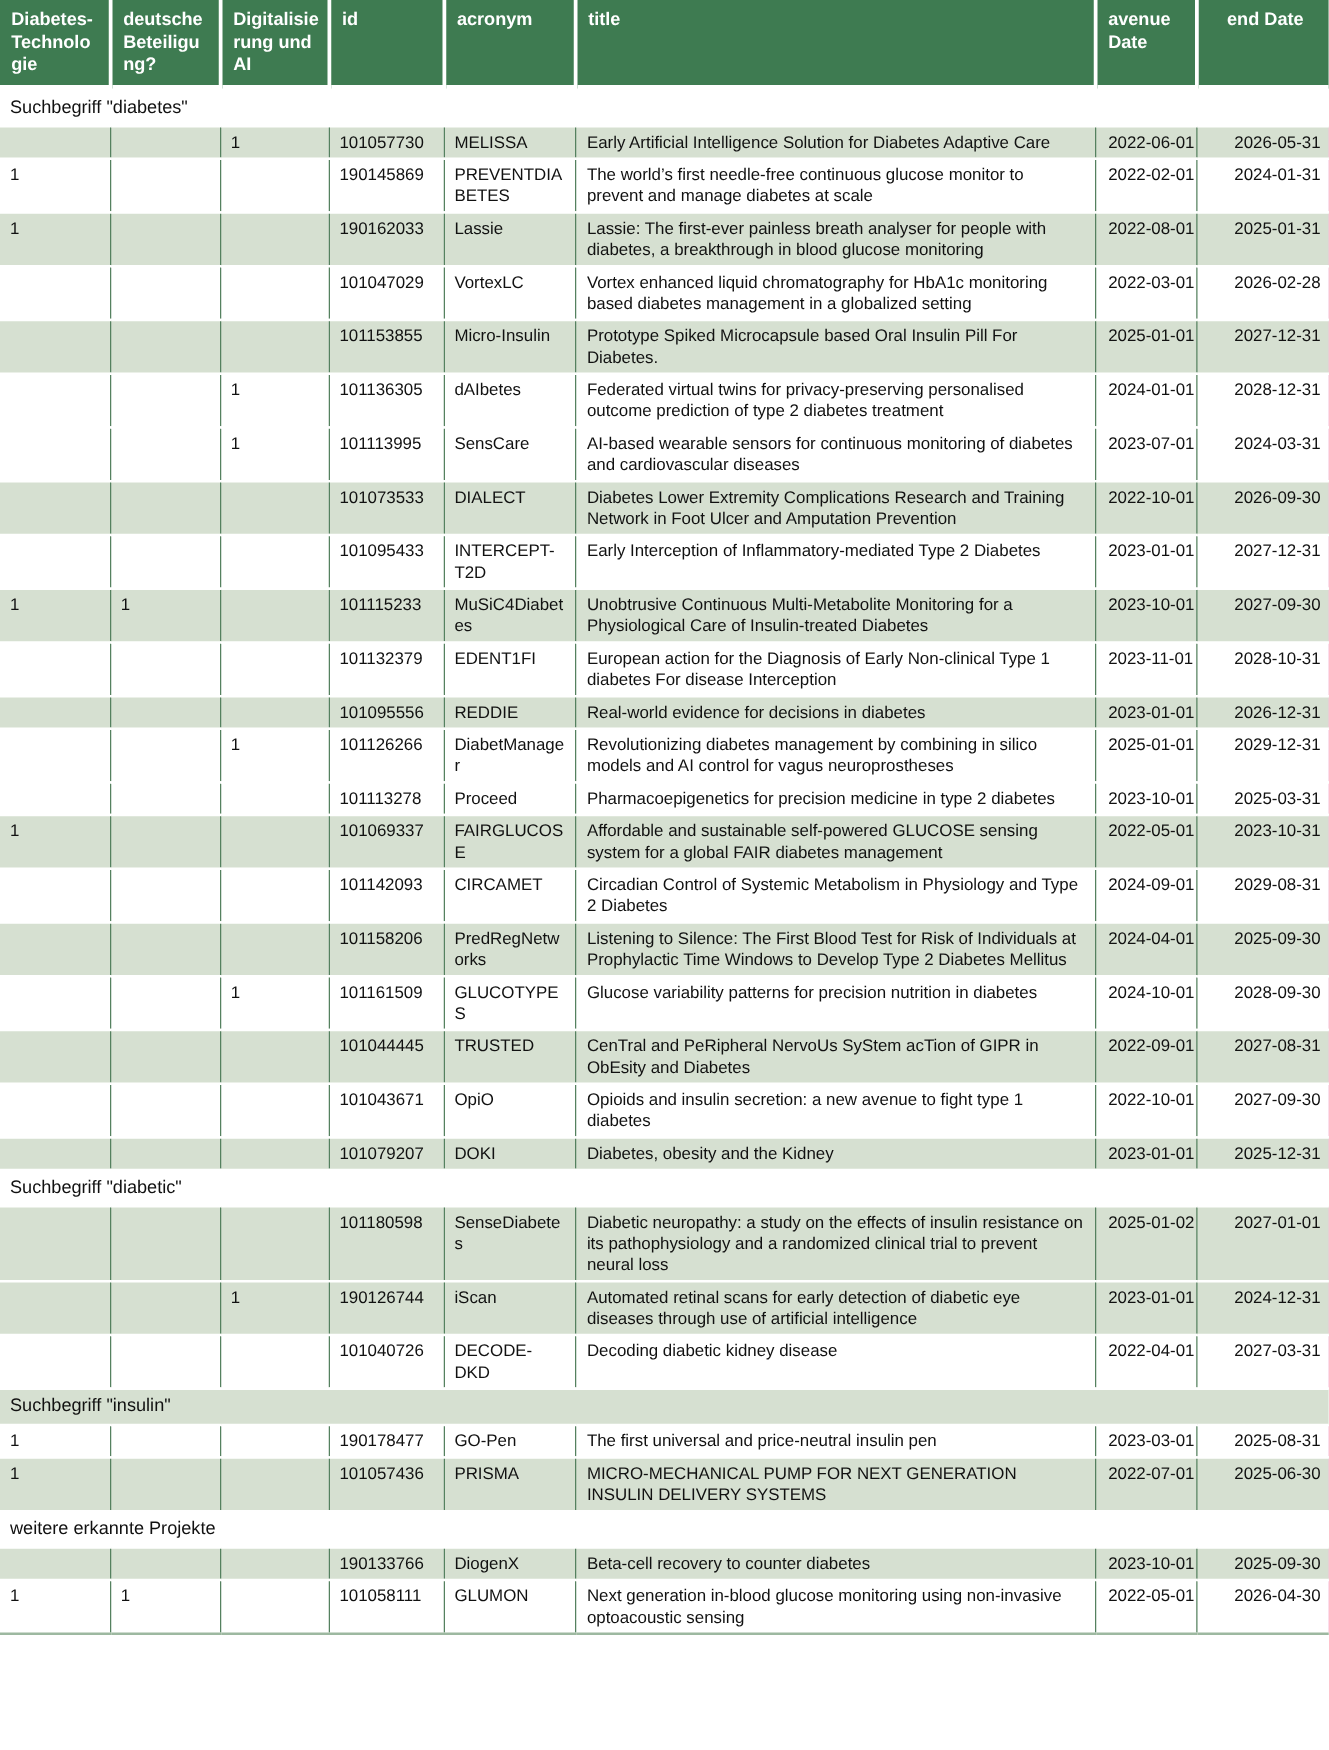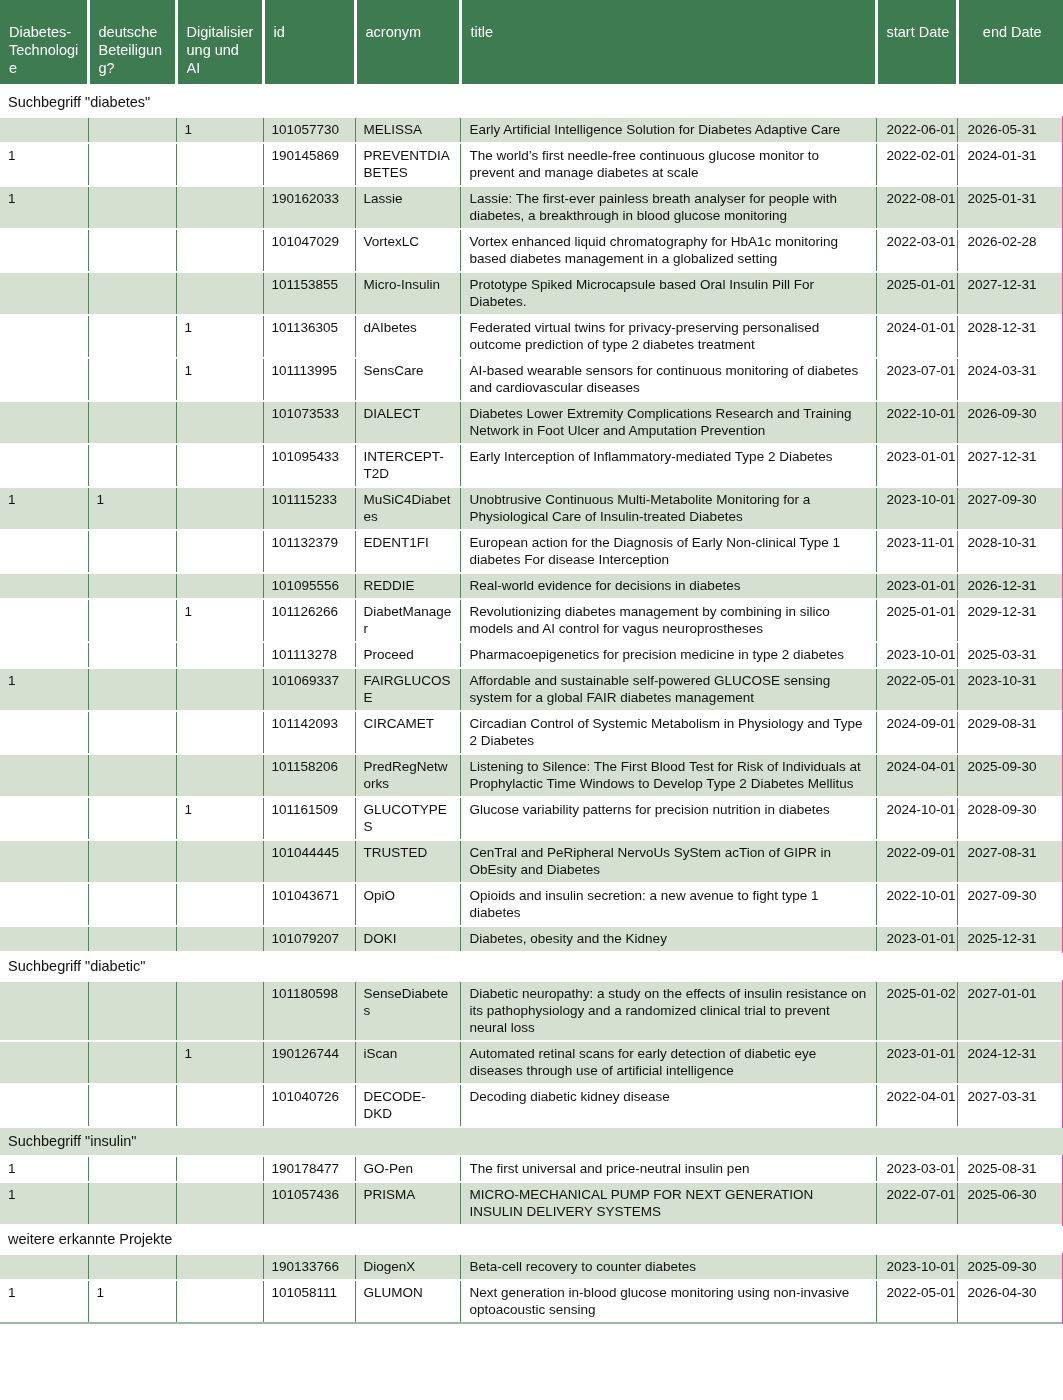--- a/index.html
+++ b/index.html
@@ -17,44 +17,44 @@
     table-layout: fixed;
     border-collapse: collapse;
     font-size: 13.5px;
     line-height: 17px;
     color: #111111;
   }
   
   thead th {
     background: #3e7b51;
     color: #ffffff;
-    font-weight: normal;
+    font-weight: bold;
     font-size: 14.5px;
     line-height: 18px;
     text-align: left;
     vertical-align: top;
-    padding: 23px 6px 7px 9px;
+    padding: 7px 6px 7px 9px;
     border-right: 3px solid #ffffff;
     border-bottom: 5px solid #ffffff;
     height: 68px;
     box-sizing: border-box;
     overflow-wrap: break-word;
   }
   thead th:last-child { border-right: none; text-align: center; }
 
   
   tbody td {
     vertical-align: top;
     padding: 3px 6px 4px 8px;
     border-right: 1px solid #55815f;
     border-top: 2px solid #ffffff;
     overflow-wrap: break-word;
     box-sizing: border-box;
   }
-  tbody tr.data-row td:last-child { border-right: 3px solid #ec4899; }
+  tbody tr.data-row td:last-child { border-right: 1px solid #ec4899; text-align: right; }
   tbody tr:last-child td { border-bottom: 2px solid #9db8a0; }
 
   tbody tr.green td { background: #d6e0d1; }
   tbody tr.white td { background: #ffffff; }
 
   
   tbody tr.section-row td {
     border-right: none;
     font-size: 14.5px;
     padding: 5px 6px 5px 8px;
@@ -80,21 +80,21 @@
       <col style="width:106px">
     </colgroup>
     <thead>
       <tr>
         <th>Diabetes-Technologie</th>
         <th>deutsche Beteiligung?</th>
         <th>Digitalisierung und AI</th>
         <th>id</th>
         <th>acronym</th>
         <th>title</th>
-        <th>start Date</th>
+        <th>avenue Date</th>
         <th>end Date</th>
       </tr>
     </thead>
     <tbody>
         <tr class="section-row white">
           <td colspan="8">Suchbegriff "diabetes"</td>
         </tr>
         <tr class="data-row green">
           <td class="c-tech"></td>
           <td class="c-de"></td>

